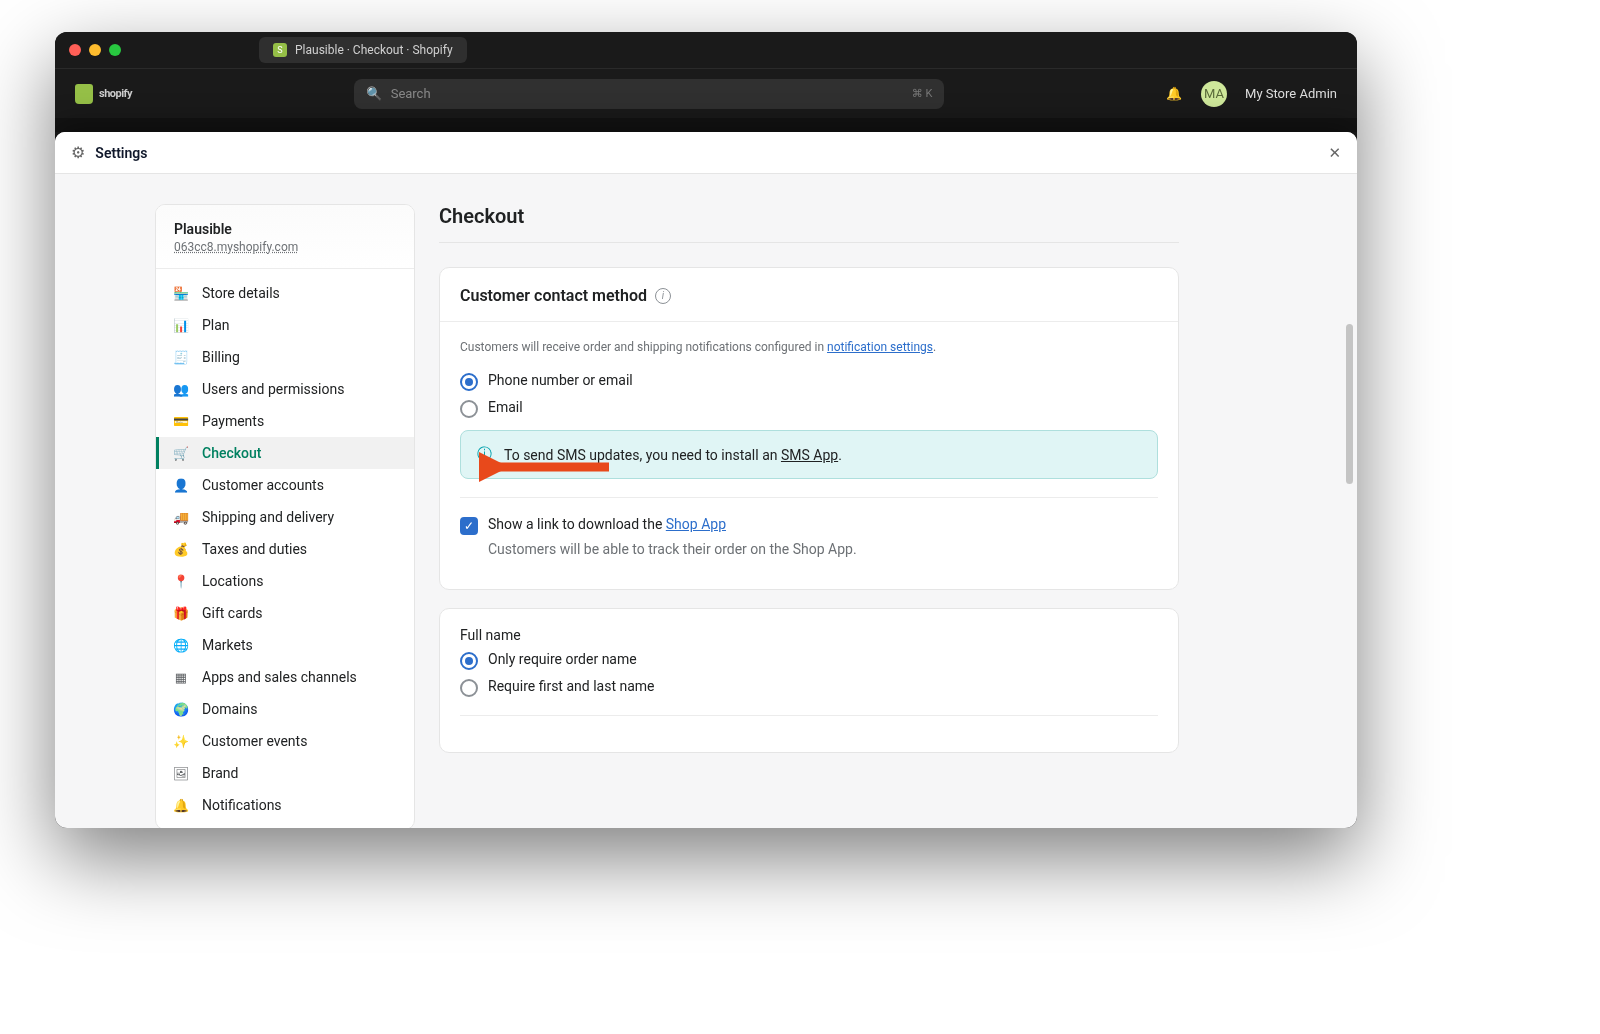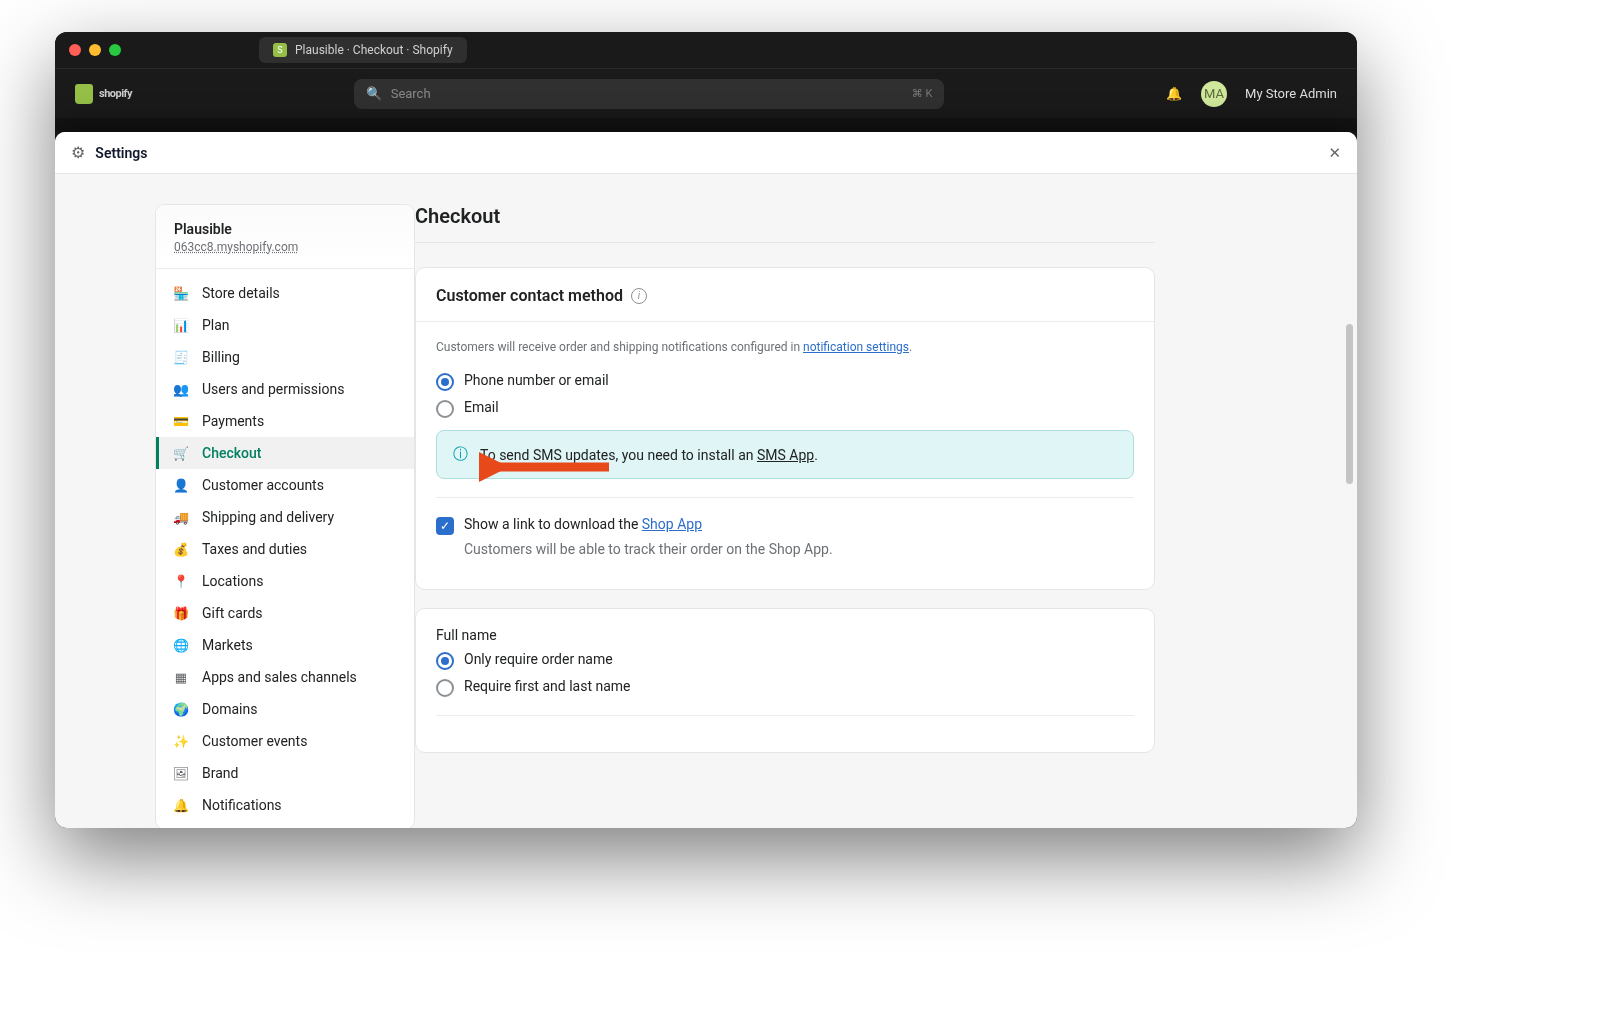--- a/index.html
+++ b/index.html
@@ -148,20 +148,21 @@
       gap: 10px;
     }
     .modal-header .gear { color: #666; }
     .modal-header .title { font-weight: 600; font-size: 14px; color:#0f172a;}
     .modal-header .close { margin-left: auto; color: #666; cursor:pointer; font-size: 15px;}
     .modal-body {
       flex: 1;
       display: flex;
       overflow: auto;
       padding: 30px 0 0 100px;
+      gap: 24px;
       position: relative;
     }
     .sidebar {
       width: 260px;
       background: #fff;
       border: 1px solid #e5e5e5;
       border-radius: 10px;
       overflow: hidden;
       flex-shrink: 0;
       height: fit-content;

